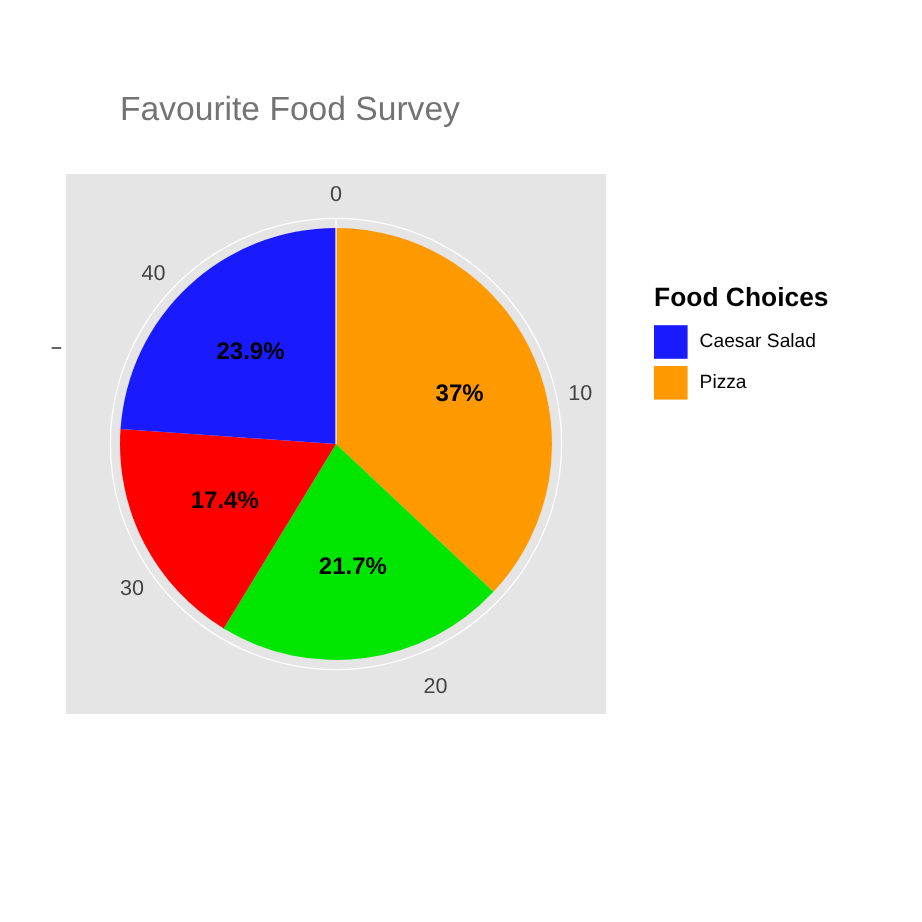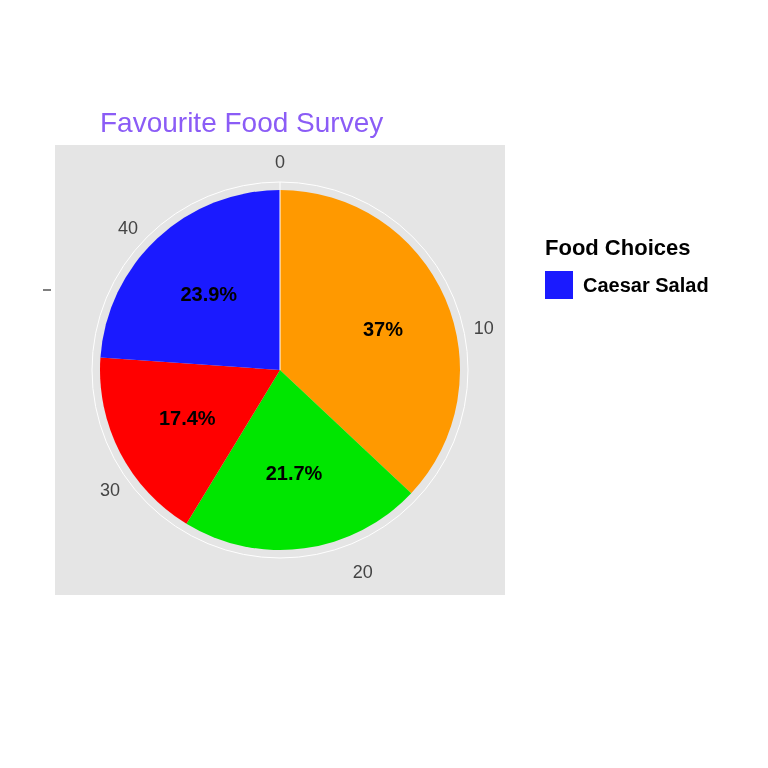--- a/index.html
+++ b/index.html
@@ -8,22 +8,21 @@
     width: 768px;
     height: 768px;
     background: #ffffff;
     font-family: Arial, Helvetica, sans-serif;
   }
   .title {
     position: absolute;
     left: 100px;
     top: 75px;
     font-size: 28px;
-    color: #8b5cf6;
-    margin-top: 32px;
+    color: #737373;
   }
   .plot-area {
     position: absolute;
     left: 55px;
     top: 145px;
     width: 450px;
     height: 450px;
     background: #e5e5e5;
   }
   .plot-area svg {
@@ -68,22 +67,21 @@
     align-items: center;
     margin-bottom: 6px;
   }
   .legend-swatch {
     width: 28px;
     height: 28px;
     margin-right: 10px;
     flex: 0 0 28px;
   }
   .legend-label {
-    font-size: 20px;
-    font-weight: bold;
+    font-size: 16px;
   }
 </style>
 </head>
 <body>
 
 <div class="title">Favourite Food Survey</div>
 
 <div class="plot-area">
   <svg id="pie-svg" width="450" height="450" viewBox="0 0 450 450">
       <circle cx="225" cy="225" r="39.130434782608695" fill="none" stroke="#ffffff" stroke-width="1.2"></circle>
@@ -110,14 +108,18 @@
 
 <div class="y-tick" style="top:290px;"></div>
 
 <div class="legend">
   <div class="legend-title">Food Choices</div>
   <div id="legend-items">
       <div class="legend-item">
         <div class="legend-swatch" style="background: rgb(26, 26, 255);"></div>
         <div class="legend-label">Caesar Salad</div>
       </div>
+      <div class="legend-item">
+        <div class="legend-swatch" style="background: rgb(255, 153, 0);"></div>
+        <div class="legend-label">Pizza</div>
+      </div>
     </div>
 </div>
 
 </body></html>

